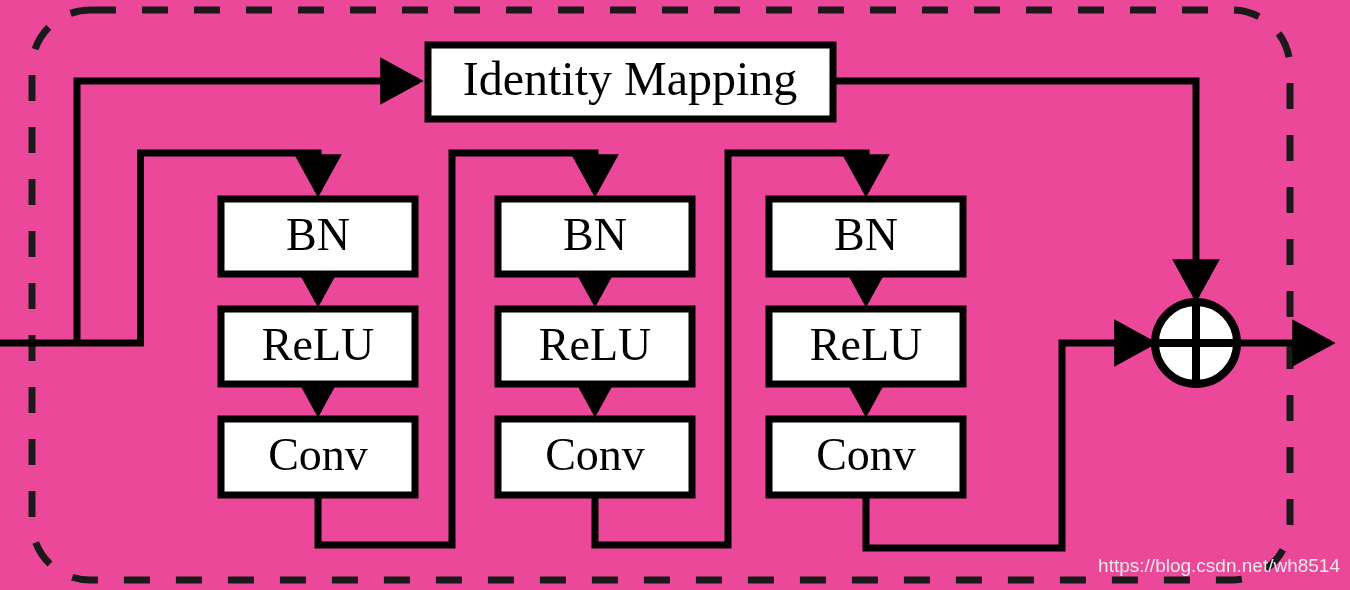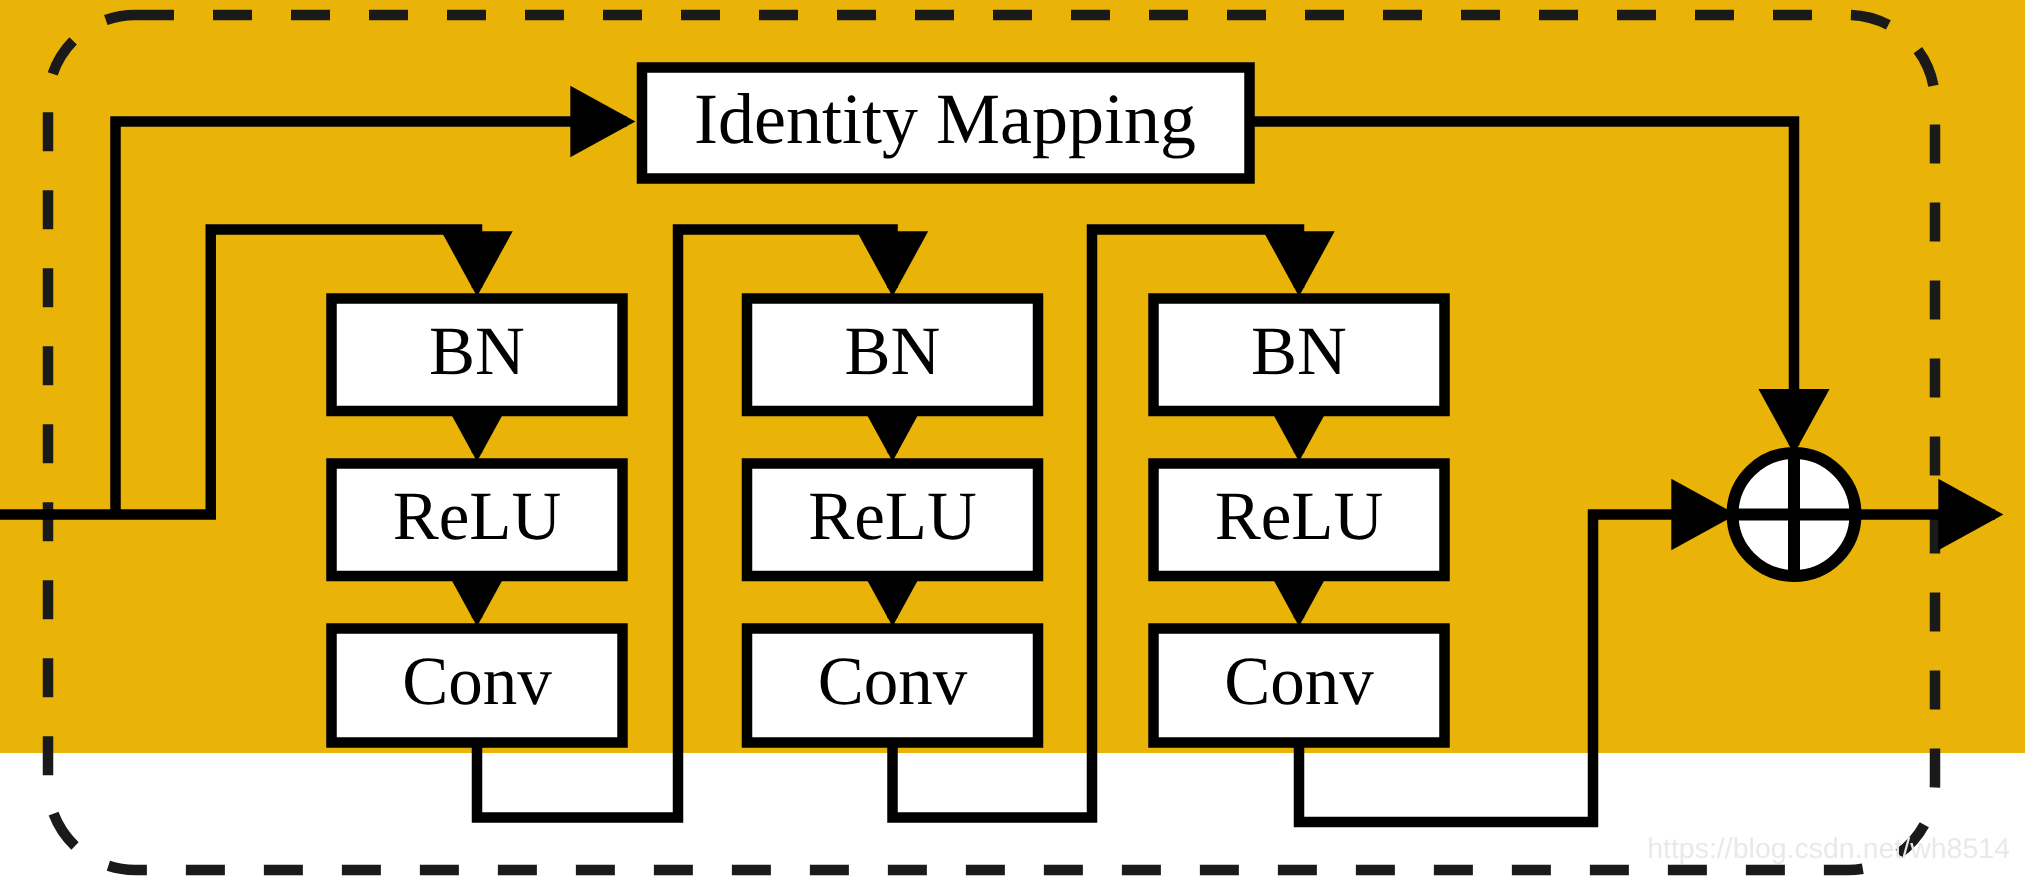--- a/index.html
+++ b/index.html
@@ -9,22 +9,22 @@
   }
   body {
     width: 1350px;
     height: 590px;
     overflow: hidden;
     font-family: "Liberation Serif", serif;
   }
   #diagram-root {
     position: relative;
     width: 1350px;
-    height: 502px;
-    background: #eab308;
+    height: 590px;
+    background: #ec4899;
   }
   svg#diagram-svg {
     display: block;
     width: 1350px;
     height: 590px;
   }
   .block-rect {
     fill: #ffffff;
     stroke: #000000;
     stroke-width: 7;

